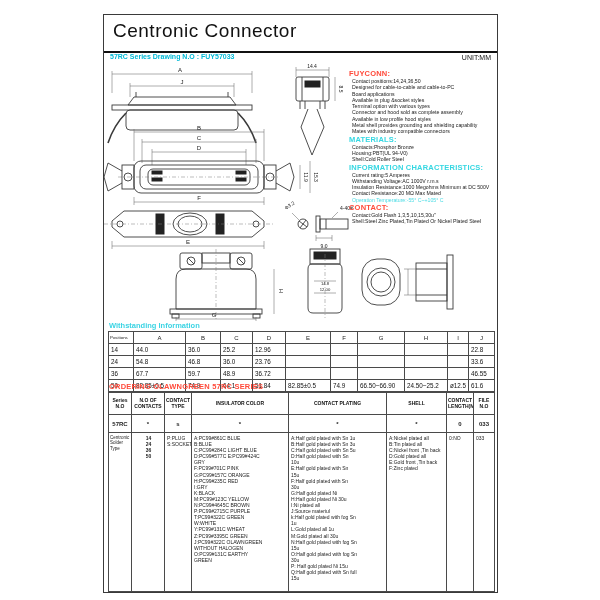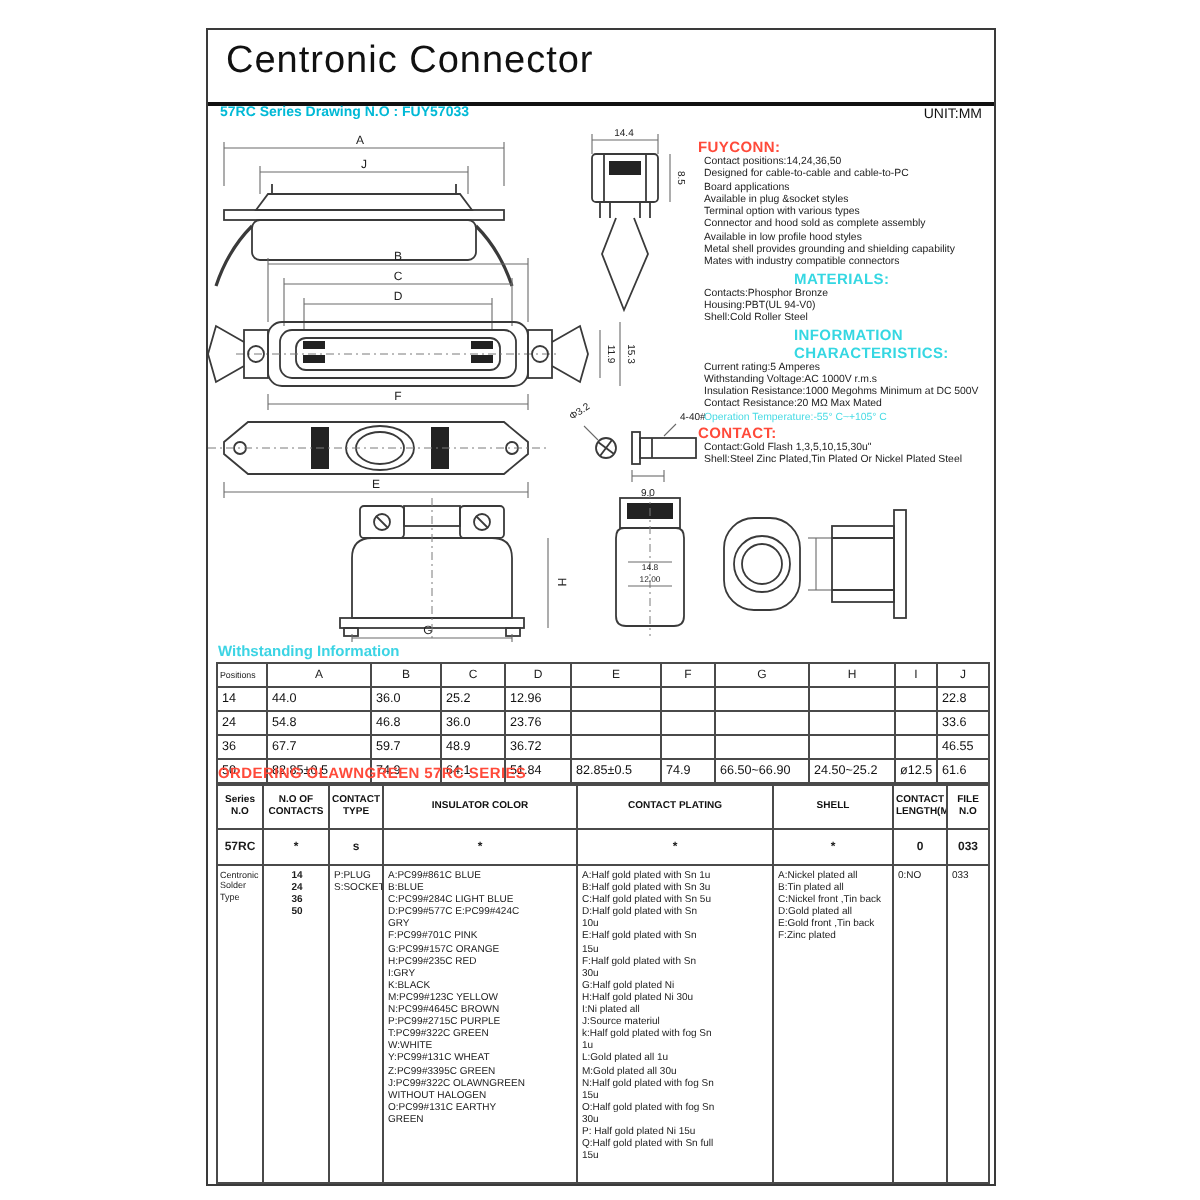--- a/index.html
+++ b/index.html
@@ -25,21 +25,21 @@
   .thin{stroke:#6a6a6a;stroke-width:.55;fill:none;}
   .dash{stroke:#7a7a7a;stroke-width:.5;fill:none;stroke-dasharray:4 2 1 2;}
   .blk{fill:#222;stroke:#222;}
   .svgtxt{font-family:"Liberation Sans",sans-serif;font-size:6px;fill:#222;}
   .svgnum{font-family:"Liberation Sans",sans-serif;font-size:5px;fill:#222;}
   .svgtiny{font-family:"Liberation Sans",sans-serif;font-size:4.2px;fill:#222;}
   
   .notes{position:absolute;left:245px;top:54px;width:147px;}
   .nh{font-size:7.5px;font-weight:bold;letter-spacing:.2px;}
   .nh.red{color:#ff4a3a;}
-  .nh.cyan{color:#35d7e2;margin-left:48px;}
+  .nh.cyan{color:#35d7e2;}
   .ni{font-size:5.2px;line-height:6.3px;color:#222;padding-left:3px;}
   .ni.cyan{color:#49dbe4;}
   
   .dim-title{position:absolute;left:5px;top:306px;font-size:7.5px;font-weight:bold;color:#3cd4e4;}
   table{border-collapse:collapse;table-layout:fixed;}
   .dimtab{position:absolute;left:4px;top:316px;width:386px;}
   .dimtab td,.dimtab th{border:1px solid #4a4a4a;overflow:hidden;white-space:nowrap;}
   .dimtab th{font-size:6px;font-weight:normal;height:9px;text-align:center;color:#222;}
   .dimtab th.pos{font-size:4.4px;text-align:left;padding-left:1px;}
   .dimtab td{font-size:6.3px;height:9px;padding-left:2px;color:#111;}

